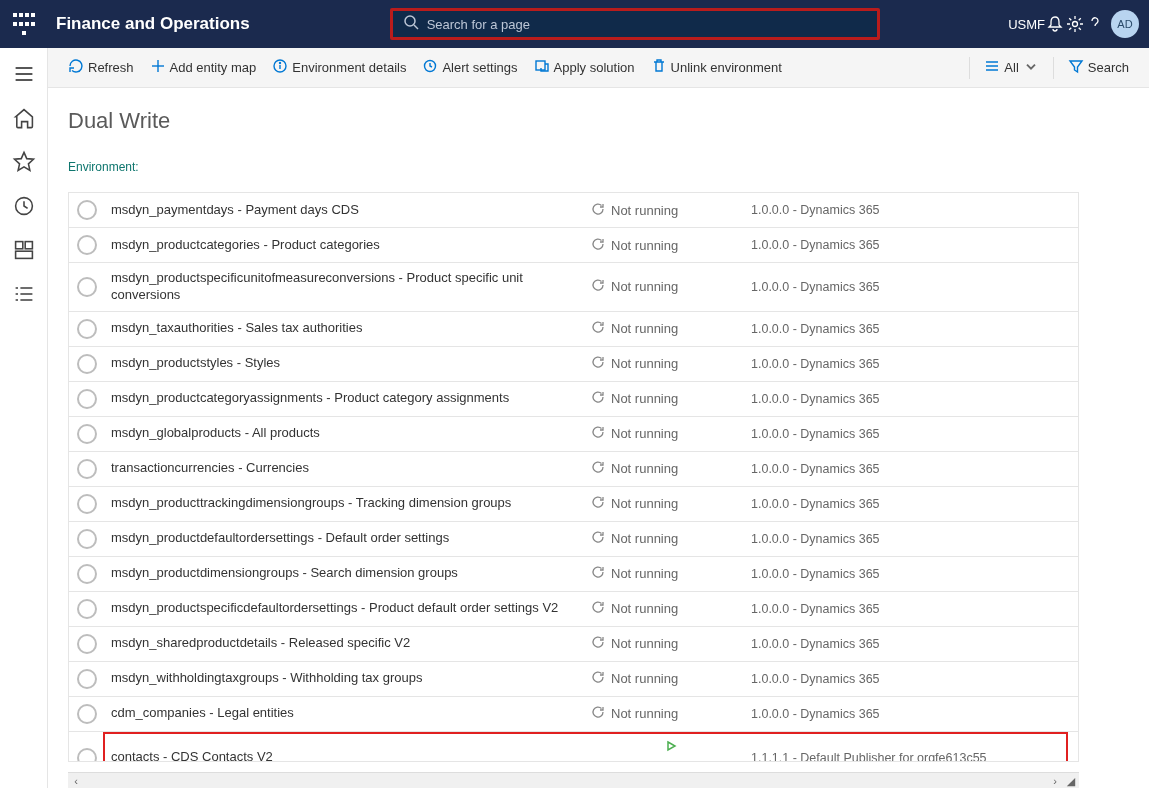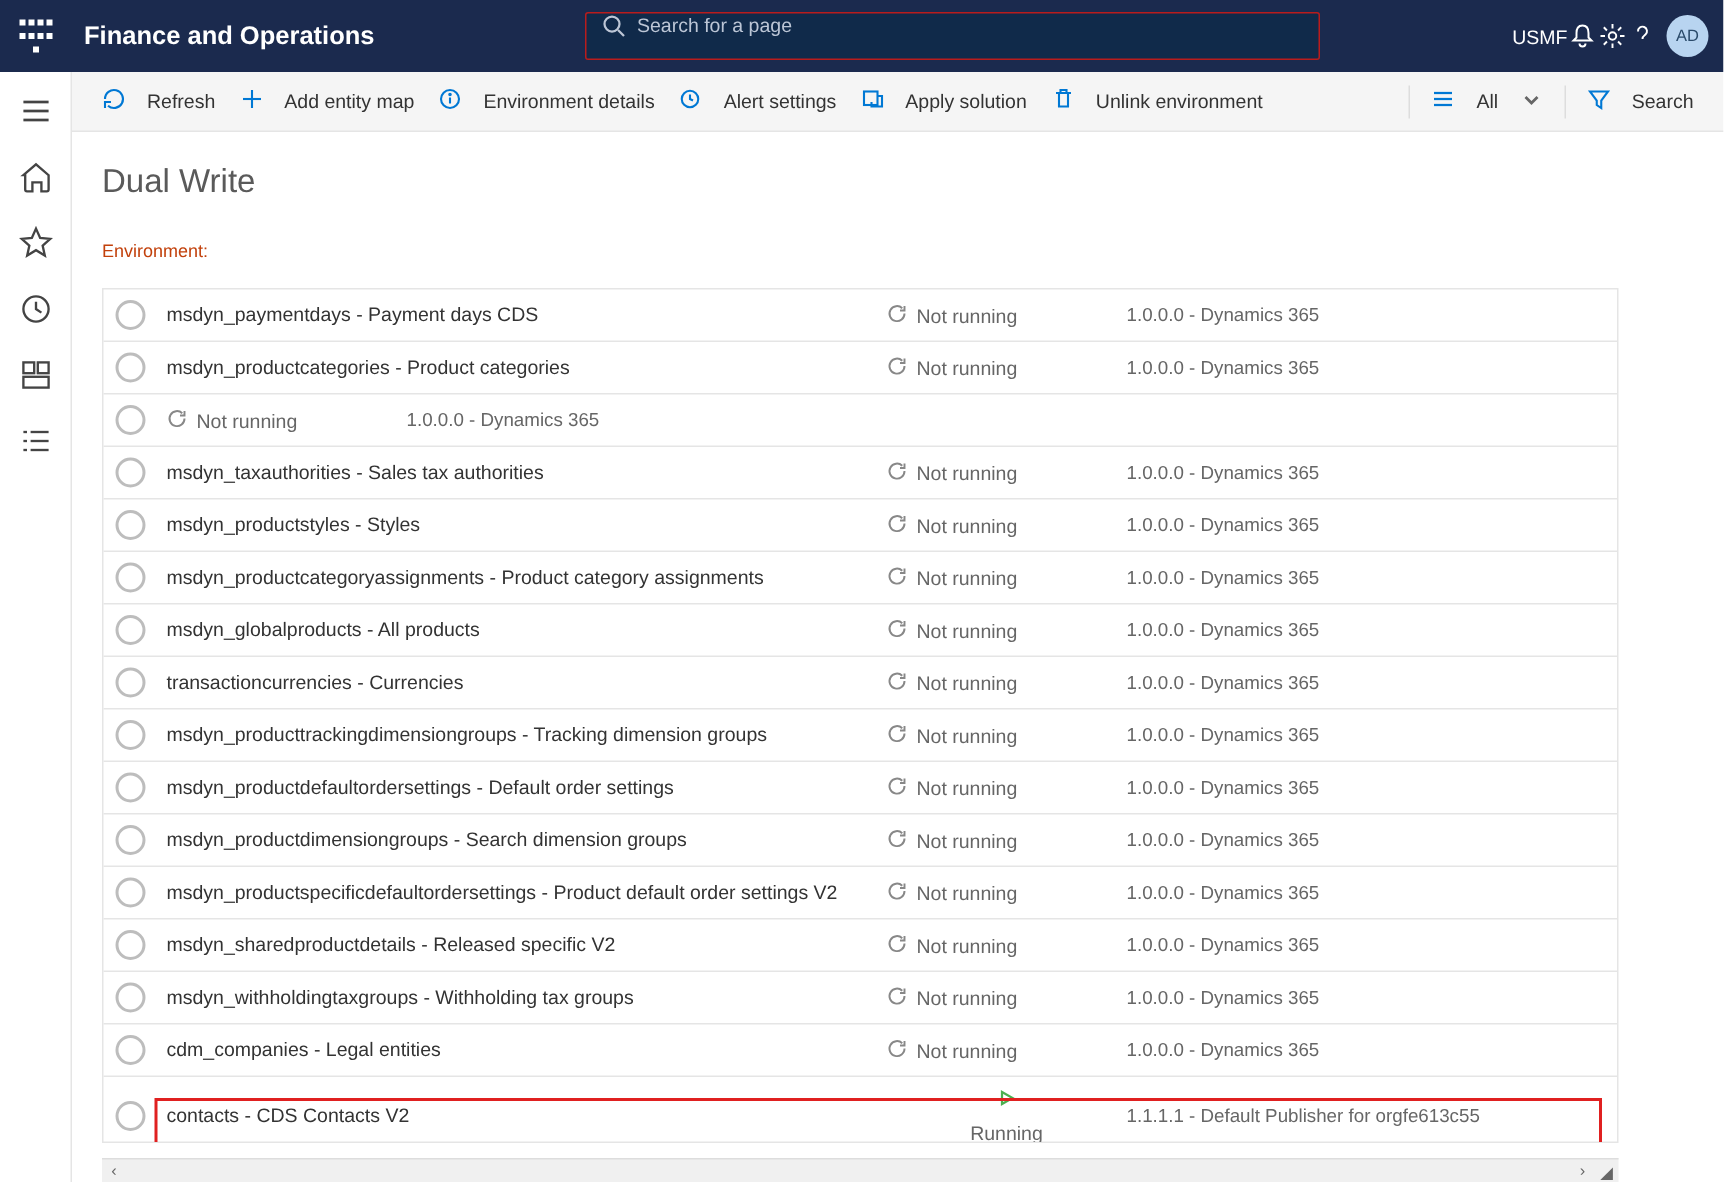--- a/index.html
+++ b/index.html
@@ -3,48 +3,48 @@
 <meta charset="utf-8">
 <style>
 * { box-sizing: border-box; margin: 0; padding: 0; font-family: "Segoe UI", Arial, sans-serif; }
 body { width: 1149px; height: 788px; background: #fff; overflow: hidden; }
 
 
 .top-header { height: 48px; background: #1b2a4e; color: #fff; display: flex; align-items: center; padding: 0 10px; }
 .waffle { width: 28px; height: 28px; display: flex; flex-wrap: wrap; align-items: center; justify-content: center; cursor: pointer; }
 .waffle span { width: 4px; height: 4px; background: #fff; margin: 1px; display: block; }
 .app-title { margin-left: 18px; font-size: 17px; font-weight: 600; }
-.search-wrap { margin-left: 140px; width: 490px; height: 32px; background: #102a4a; border: 1px solid #b91c1c; border-radius: 2px; display: flex; align-items: flex-start; padding: 0 10px; }
+.search-wrap { margin-left: 140px; width: 490px; height: 32px; background: #102a4a; border: 3px solid #b91c1c; border-radius: 2px; display: flex; align-items: center; padding: 0 10px; }
 .search-wrap svg { width: 16px; height: 16px; flex-shrink: 0; }
 .search-wrap input { background: transparent; border: none; outline: none; color: #bcc6d6; font-size: 13px; margin-left: 8px; width: 100%; }
 .search-wrap input::placeholder { color: #bcc6d6; }
 .hdr-right { margin-left: auto; display: flex; align-items: center; gap: 0; }
 .hdr-company { font-size: 13px; }
 .hdr-icon { width: 20px; height: 20px; display: flex; align-items: center; justify-content: center; cursor: pointer; }
 .avatar { width: 28px; height: 28px; border-radius: 50%; background: #b8d4f0; color: #2a4a6a; font-size: 11px; font-weight: 400; display: flex; align-items: center; justify-content: center; margin-left: 6px; }
 
 
 .shell { display: flex; height: calc(788px - 48px); }
 .nav-rail { width: 48px; background: #fff; border-right: 1px solid #e5e5e5; display: flex; flex-direction: column; align-items: center; padding-top: 14px; gap: 20px; }
 .nav-rail .nav-item { width: 24px; height: 24px; display: flex; align-items: center; justify-content: center; cursor: pointer; color: #444; }
 
 
 .content-col { flex: 1; display: flex; flex-direction: column; }
 
 
 .action-bar { height: 40px; background: #f5f5f5; border-bottom: 1px solid #e5e5e5; display: flex; align-items: center; padding: 0 12px; font-size: 13px; color: #333; }
-.ab-btn { display: flex; align-items: center; gap: 14px; padding: 4px 8px; cursor: pointer; }
+.ab-btn { display: flex; align-items: center; gap: 4px; padding: 4px 8px; cursor: pointer; }
 .ab-btn svg { width: 16px; height: 16px; }
 .ab-right { margin-left: auto; display: flex; align-items: center; }
 .ab-sep { width: 1px; height: 22px; background: #ddd; margin: 0 6px; }
 
 
 .page-body { padding: 20px 70px 10px 20px; flex: 1; overflow: hidden; display: flex; flex-direction: column; }
 .page-title { font-size: 22px; font-weight: 300; color: #5a5a5a; margin-bottom: 26px; }
-.env-label { font-size: 12px; color: #c2410c; margin-bottom: 18px; }
+.env-label { font-size: 12px; color: #0f766e; margin-bottom: 18px; }
 
 
 .table-scroll { flex: 1; overflow-y: scroll; border: 1px solid #e5e5e5; position: relative; }
 .table-inner { min-height: 100%; }
 .trow { display: flex; align-items: center; border-bottom: 1px solid #e5e5e5; padding: 7px 8px; font-size: 13px; color: #333; min-height: 32px; }
 .trow .sel { width: 20px; height: 20px; border: 2px solid #bdbdbd; border-radius: 50%; margin-right: 14px; flex-shrink: 0; cursor: pointer; }
 .trow .name { width: 480px; padding-right: 10px; line-height: 1.3; }
 .trow .status { width: 160px; display: flex; align-items: center; gap: 6px; color: #666; }
 .trow .status svg { width: 14px; height: 14px; }
 .trow .pkg { flex: 1; color: #666; font-size: 12.5px; }
@@ -245,20 +245,21 @@
               <div class="status">
                 <span><svg viewBox="0 0 14 14" fill="none" stroke="#888" stroke-width="1.3">
                     <path d="M12 7a5 5 0 11-1.5-3.5M12 2v3h-3"></path>
                   </svg></span>
                 <span>Not running</span>
               </div>
               <div class="pkg">1.0.0.0 - Dynamics 365</div>
             </div>
             <div class="trow">
               <div class="sel"></div>
+              <div class="name">msdyn_productspecificunitofmeasureconversions - Product specific unit conversions</div>
               <div class="status">
                 <span><svg viewBox="0 0 14 14" fill="none" stroke="#888" stroke-width="1.3">
                     <path d="M12 7a5 5 0 11-1.5-3.5M12 2v3h-3"></path>
                   </svg></span>
                 <span>Not running</span>
               </div>
               <div class="pkg">1.0.0.0 - Dynamics 365</div>
             </div>
             <div class="trow">
               <div class="sel"></div>

